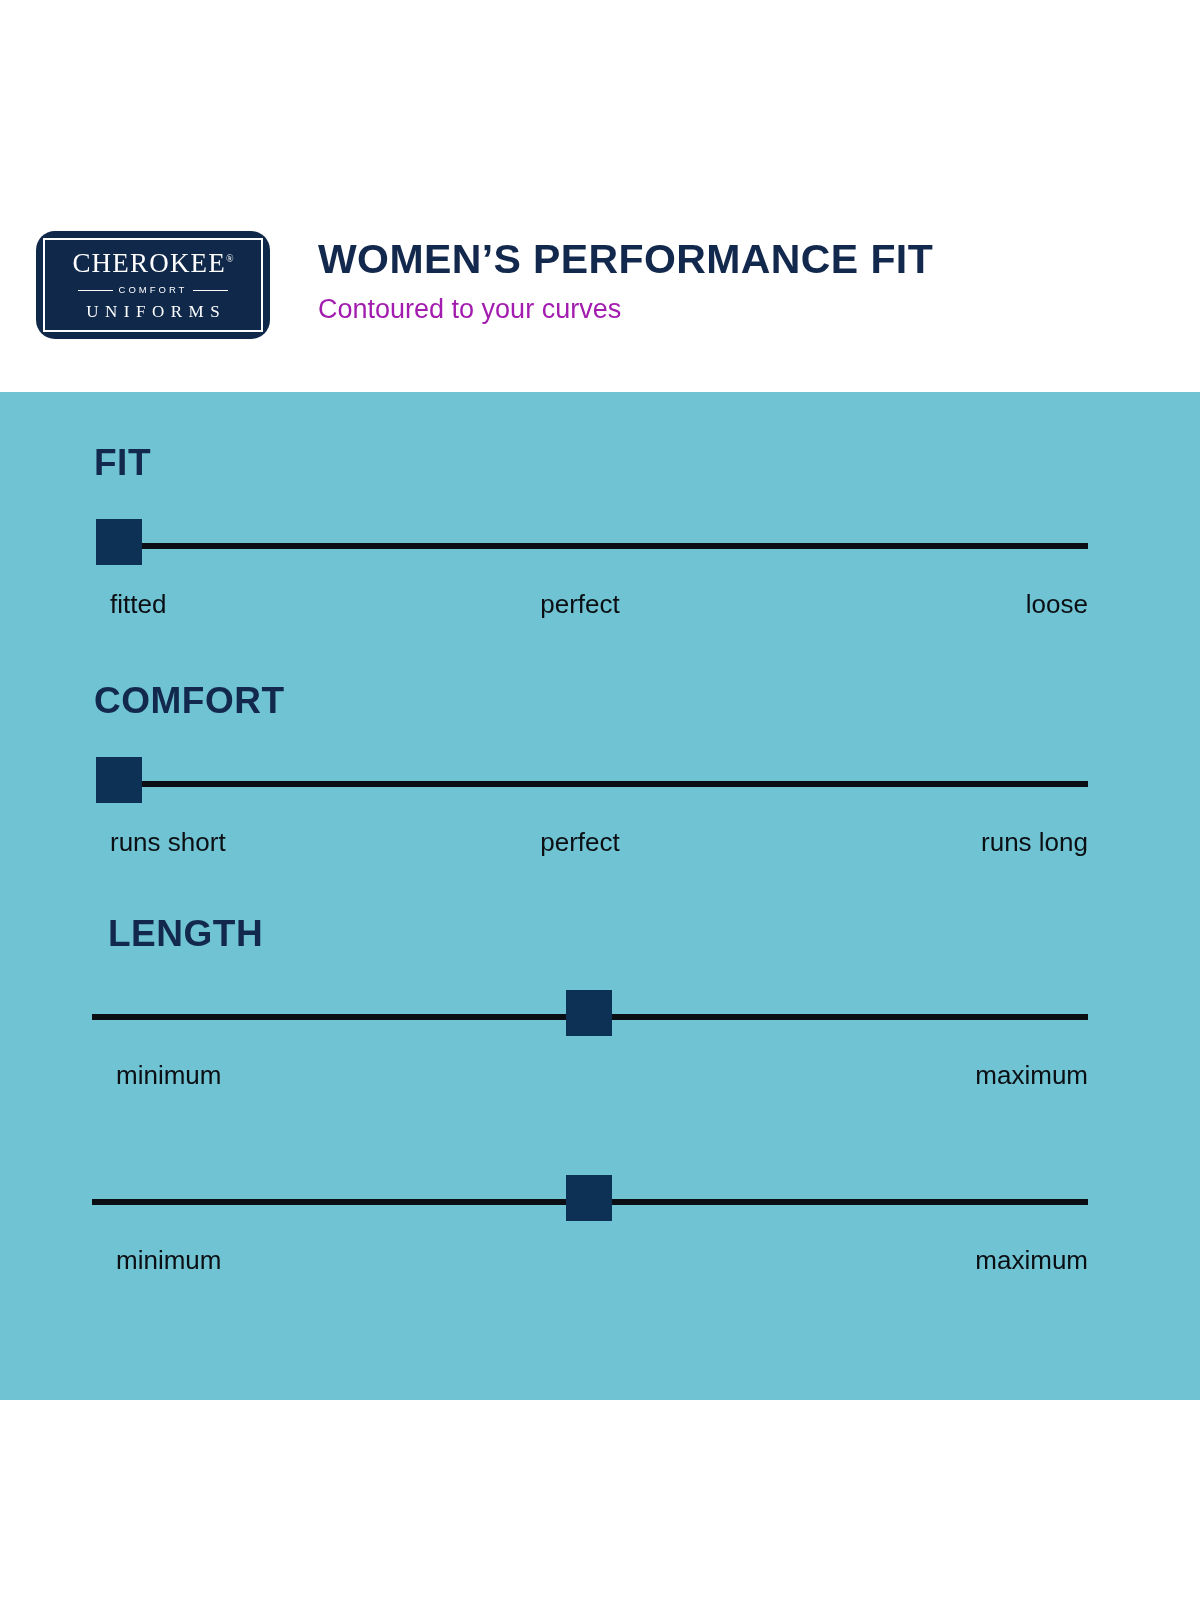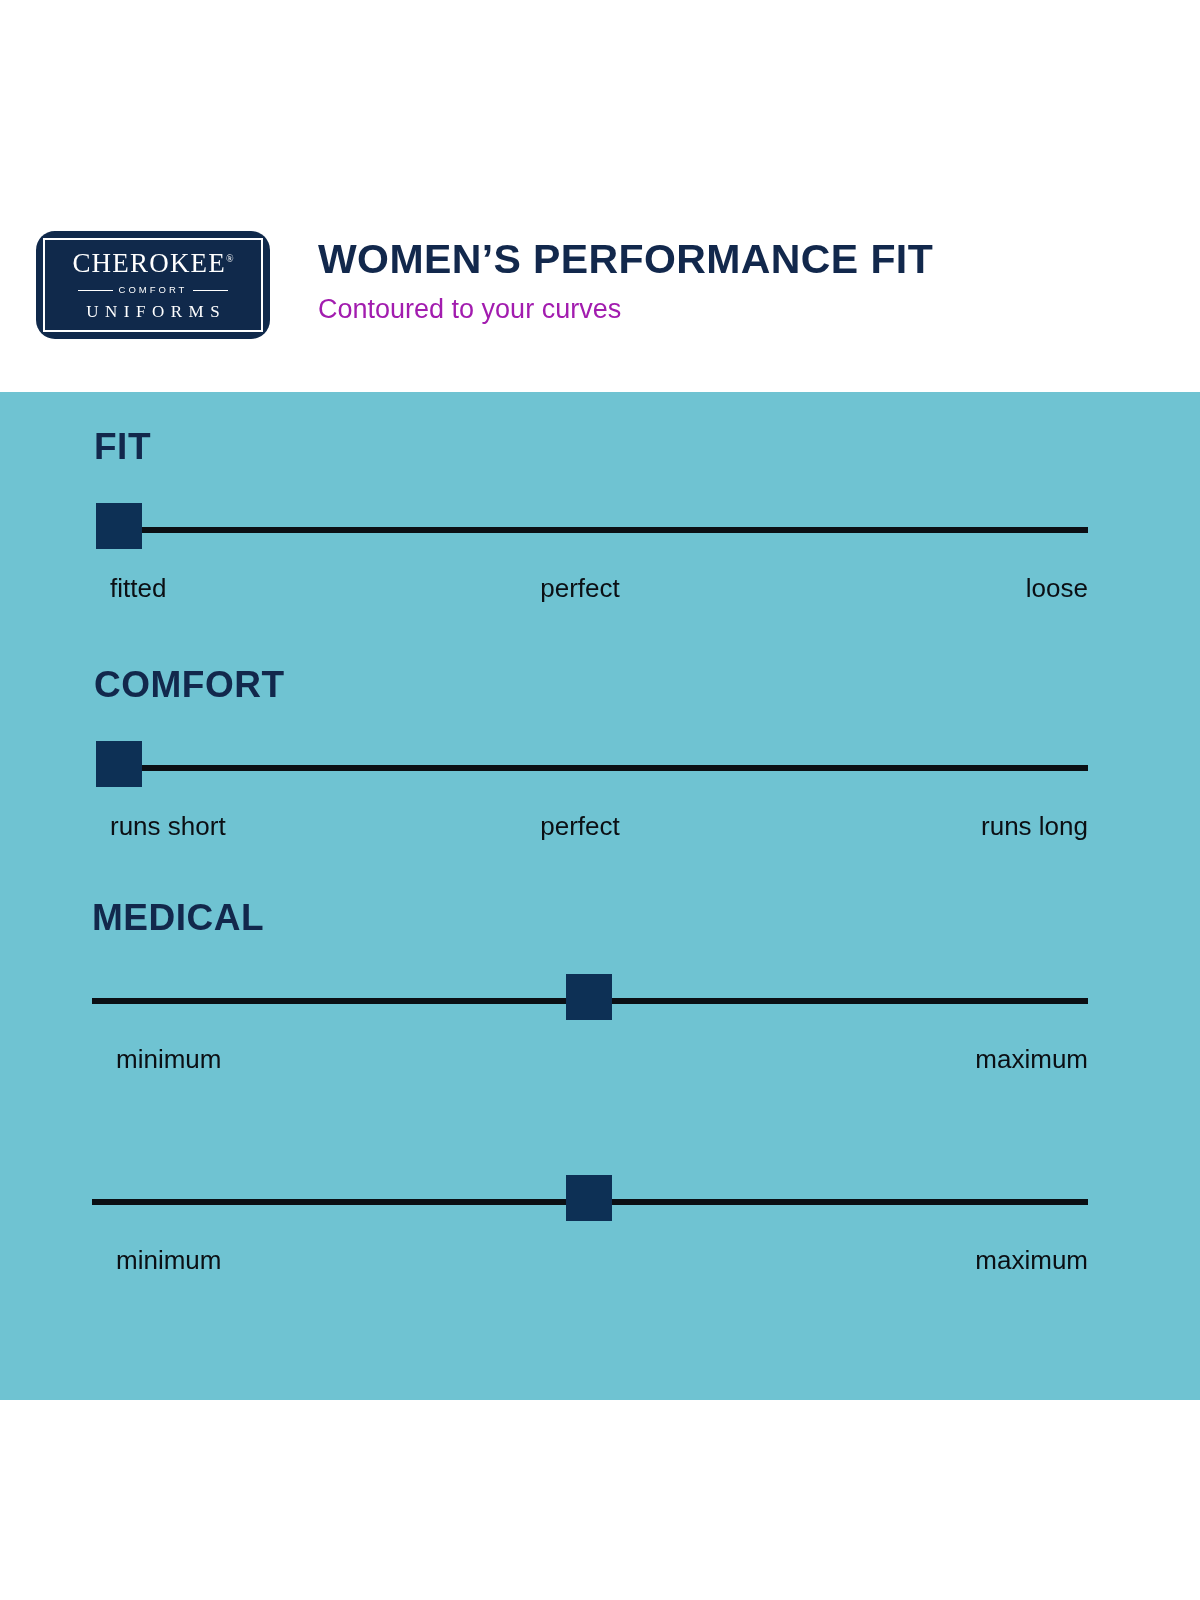--- a/index.html
+++ b/index.html
@@ -151,21 +151,21 @@
   .slider-row.r2 { top: 507px; }
   .slider-row.r3 { top: 745px; }
 
   .row-heading {
     font-family: "Liberation Sans", sans-serif;
     font-weight: bold;
     font-size: 37px;
     letter-spacing: 0.5px;
     color: #12284c;
     line-height: 1;
-    margin: 0;
+    margin: 16px;
     white-space: nowrap;
   }
   .slider-row.r0 .row-heading,
   .slider-row.r1 .row-heading { margin-left: 2px; }
 
   .track-area {
     position: relative;
     width: 996px;
     height: 60px;
     margin-top: 34px;
@@ -268,21 +268,21 @@
           <div class="thumb left"></div>
         </div>
         <div class="scale-labels">
           <span class="scale-label start">runs short</span>
           <span class="scale-label mid">perfect</span>
           <span class="scale-label end">runs long</span>
         </div>
       </div>
 
       <div class="slider-row r2">
-        <div class="row-heading">MEDICAL</div>
+        <div class="row-heading">LENGTH</div>
         <div class="track-area">
           <div class="track-line"></div>
           <div class="thumb center"></div>
         </div>
         <div class="scale-labels">
           <span class="scale-label start">minimum</span>
           <span class="scale-label mid"></span>
           <span class="scale-label end">maximum</span>
         </div>
       </div>

